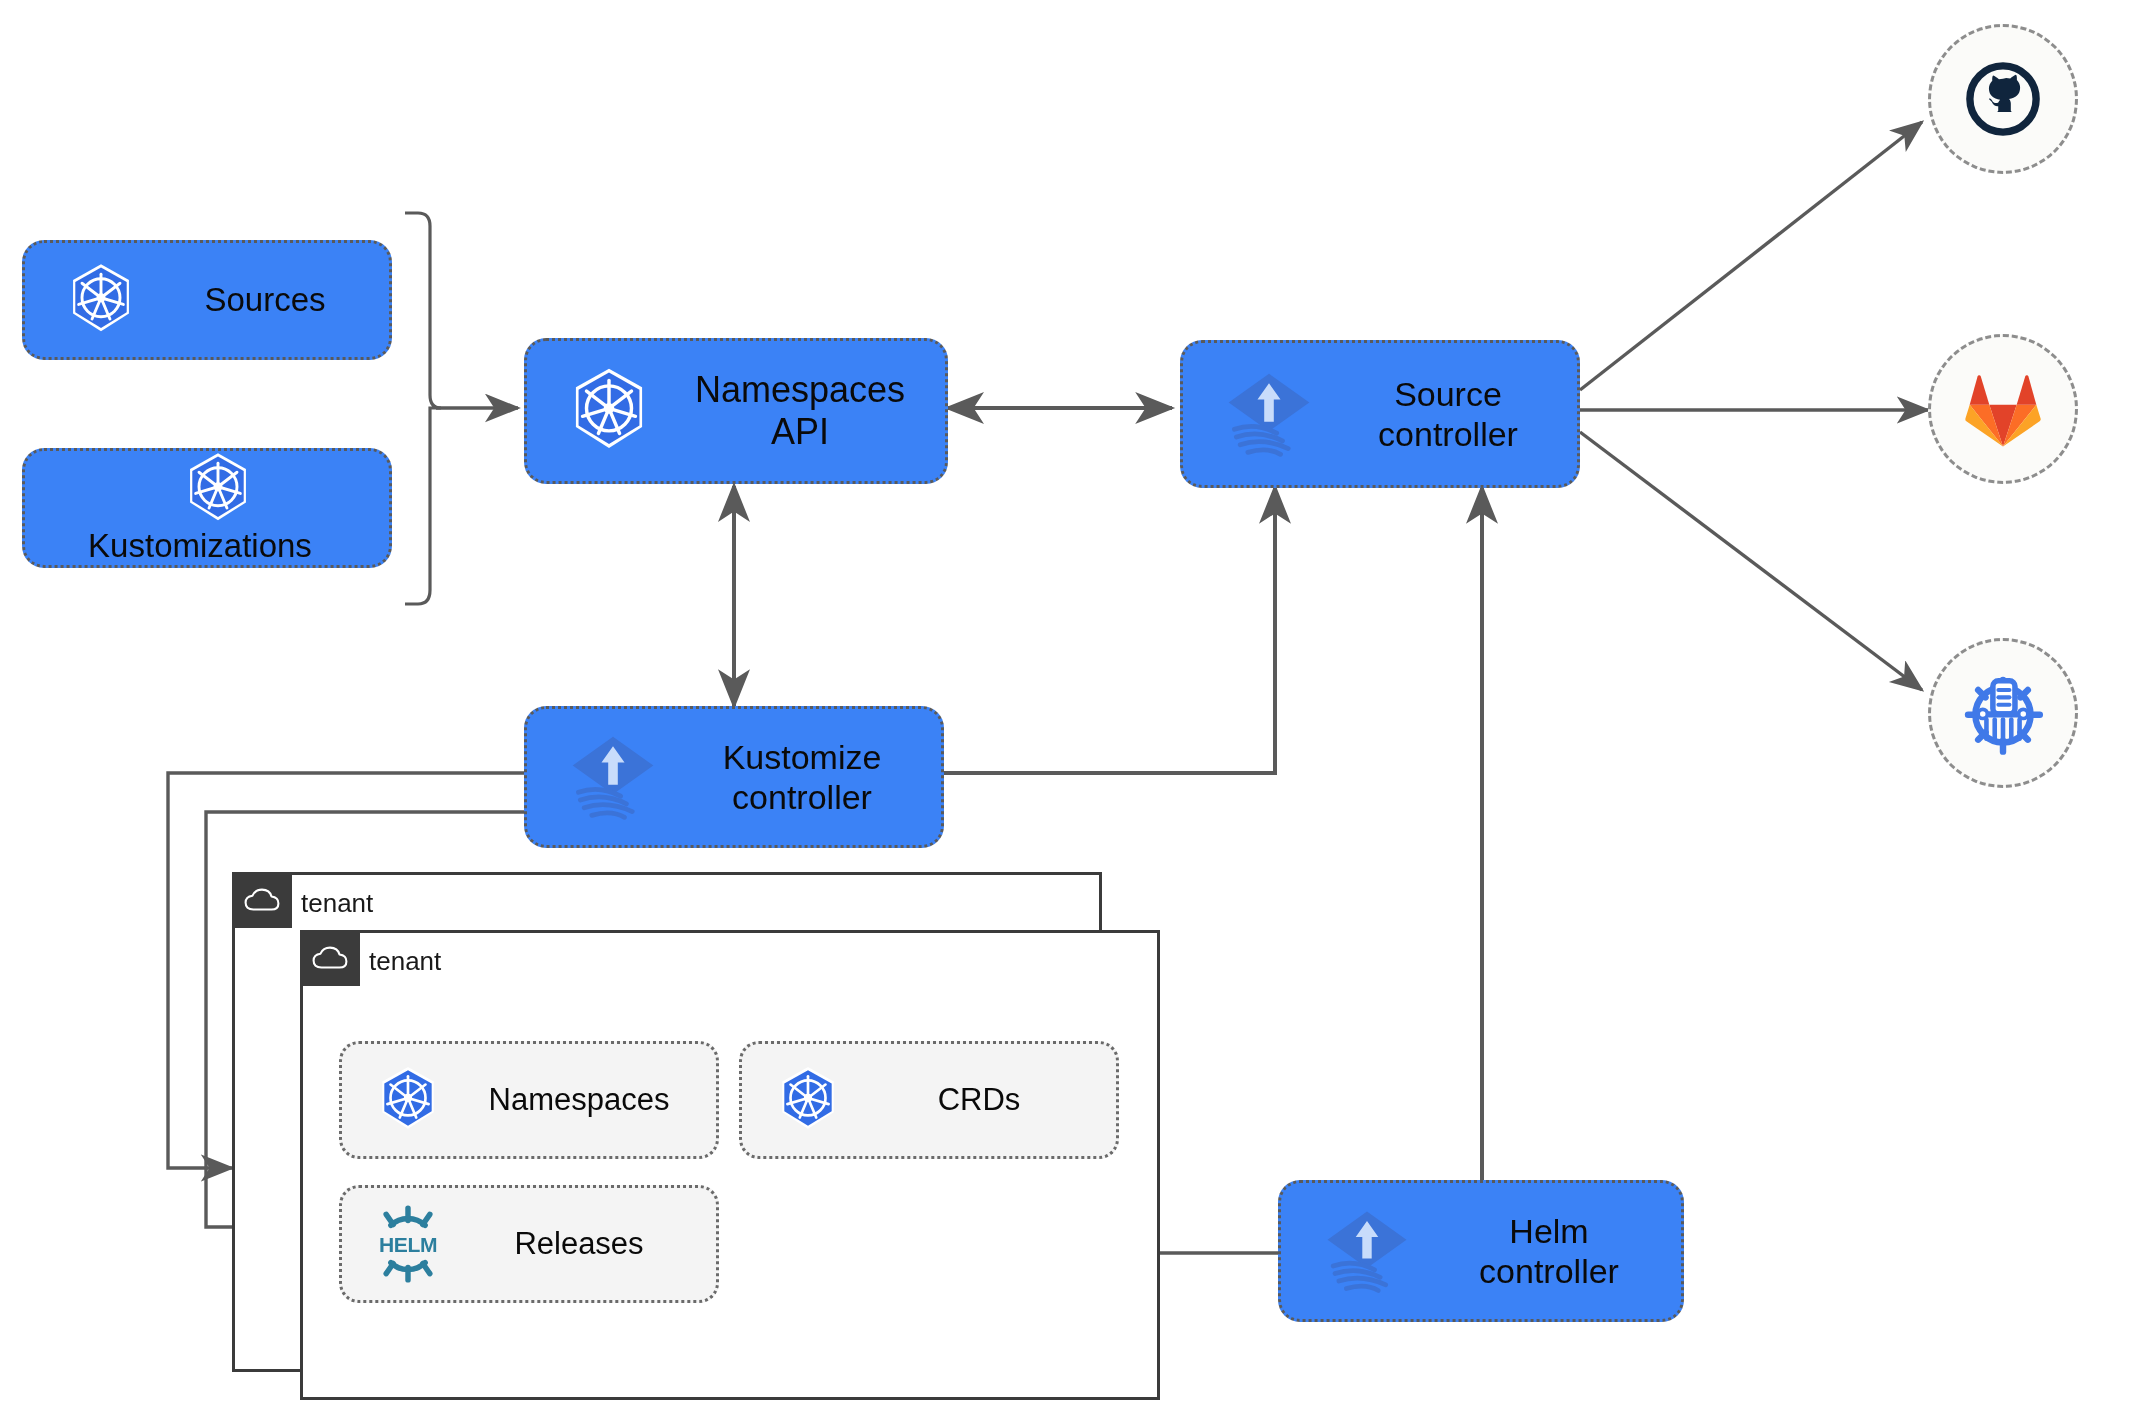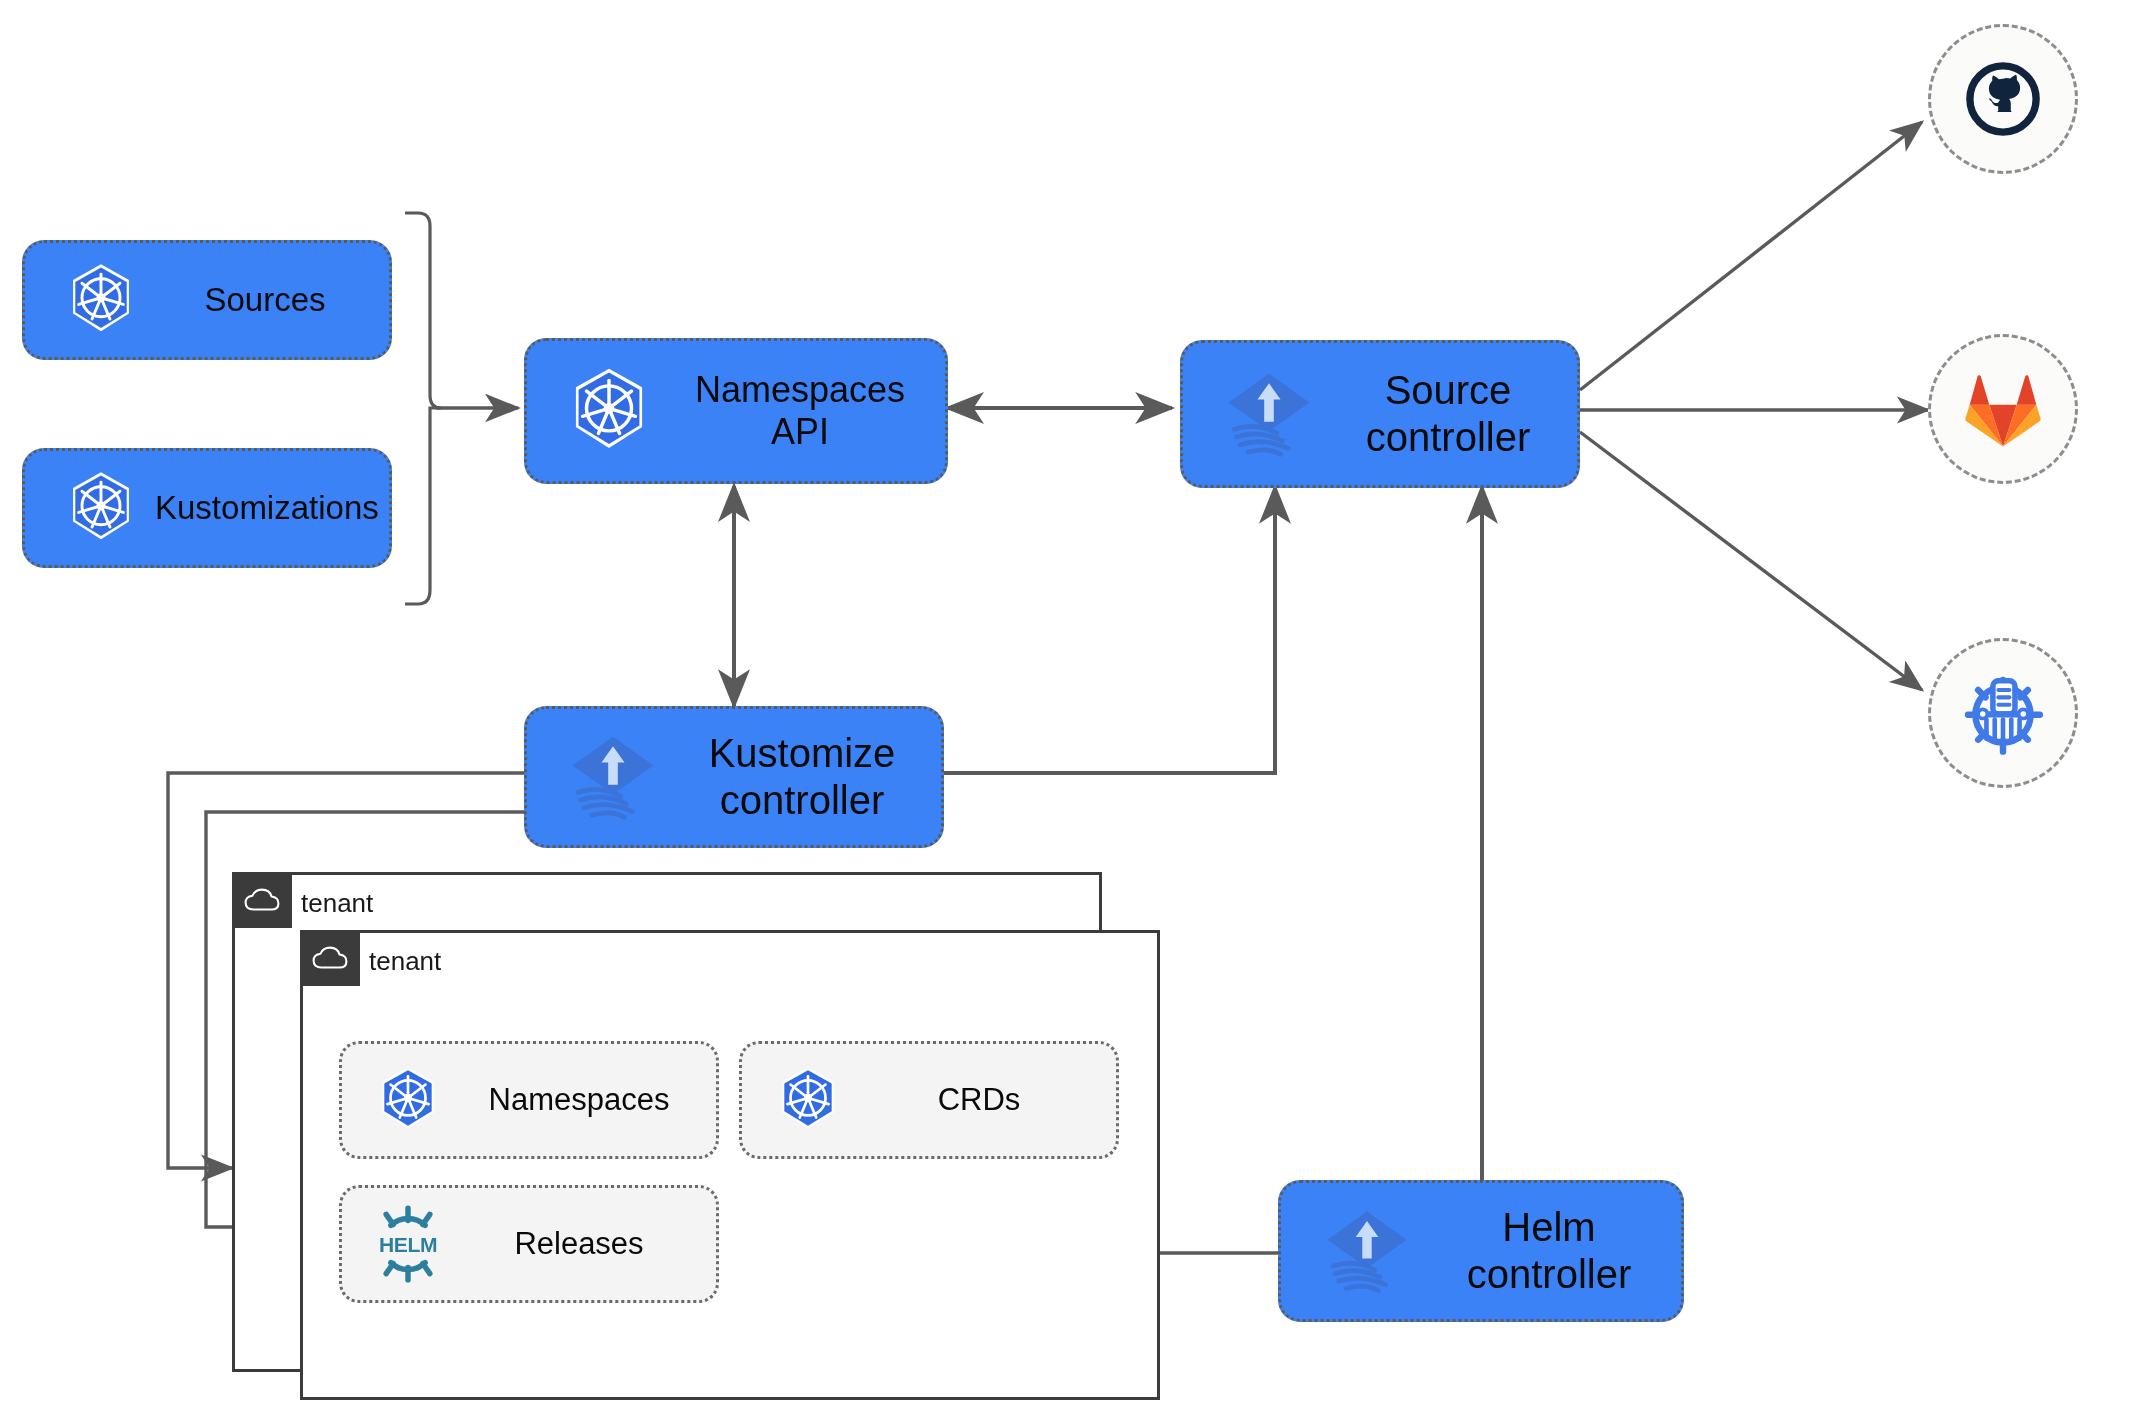--- a/index.html
+++ b/index.html
@@ -47,21 +47,21 @@
 
   
   .card-src{font-size:33px;}
   .card-src .ico{width:108px;margin-left:22px;}
   .card-src .lbl{font-size:33px;}
 
   
   .card-api .ico{width:120px;margin-left:22px;}
   .card-api .lbl{font-size:36px;}
   .card-ctrl .ico{width:128px;margin-left:22px;}
-  .card-ctrl .lbl{font-size:40px;}
+  .card-ctrl .lbl{font-size:34px;}
 
   
   .tenant{
     position:absolute;
     box-sizing:border-box;
     background:#ffffff;
     border:3px solid #3b3b3b;
   }
   .tenant .tab{
     position:absolute;
@@ -174,21 +174,21 @@
           </g>
           <g fill="none" stroke-width="2.6">
             <circle cx="32" cy="32" r="17"></circle>
           </g>
         </g>
       </svg>
     </span>
     <span class="lbl">Sources</span>
   </div>
 
-  <div class="node card-src" style="left:22px;top:448px;width:370px;height:120px;">
+  <div class="node card-src" style="left:22px;top:448px;width:370px;height:120px;flex-direction:column;">
     <span class="ico">
       <svg width="72" height="76" viewBox="0 0 64 68" aria-hidden="true">
         <polygon points="32,2 57,16 57,46 32,62 7,46 7,16" fill="#ffffff"></polygon>
         <polygon points="32,5 55,18 55,45 32,59 9,45 9,18" fill="#326ce5"></polygon>
         <g fill="#ffffff" stroke="#ffffff" stroke-width="1.4">
           <circle cx="32" cy="32" r="3.3"></circle>
           <g stroke-width="2.6" stroke-linecap="round">
             <line x1="32" y1="32" x2="32" y2="11"></line>
             <line x1="32" y1="32" x2="49" y2="19"></line>
             <line x1="32" y1="32" x2="52" y2="38"></line>

